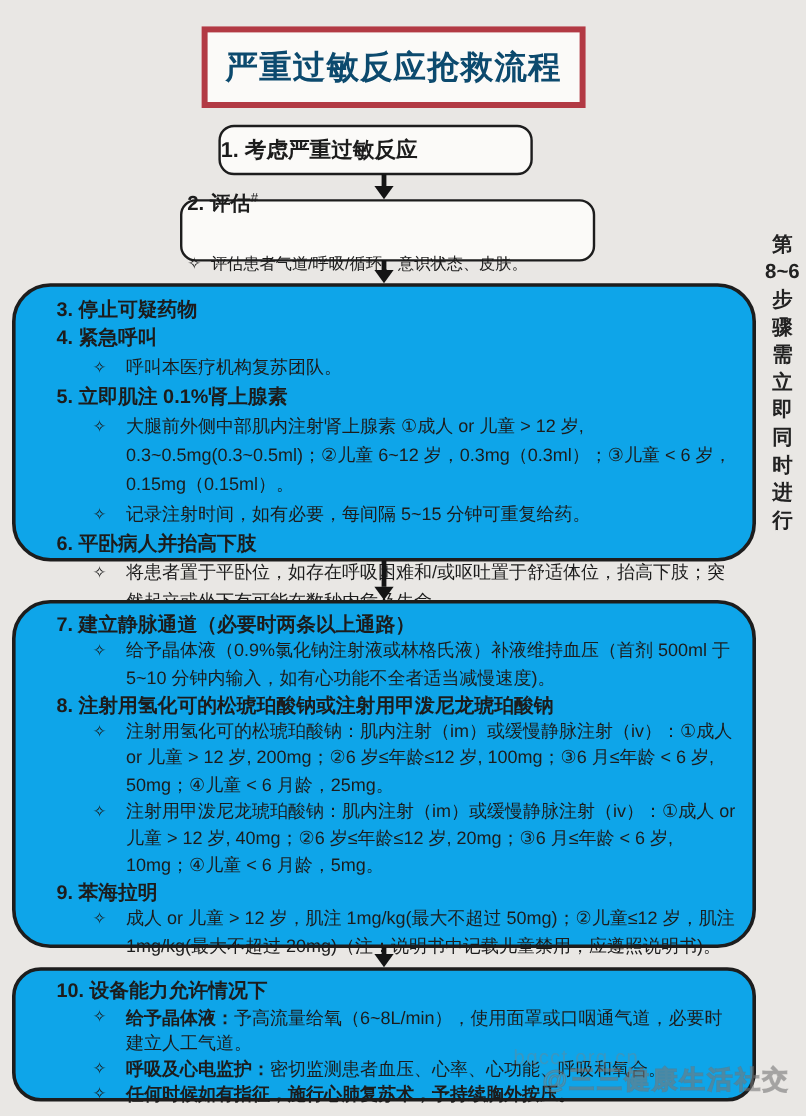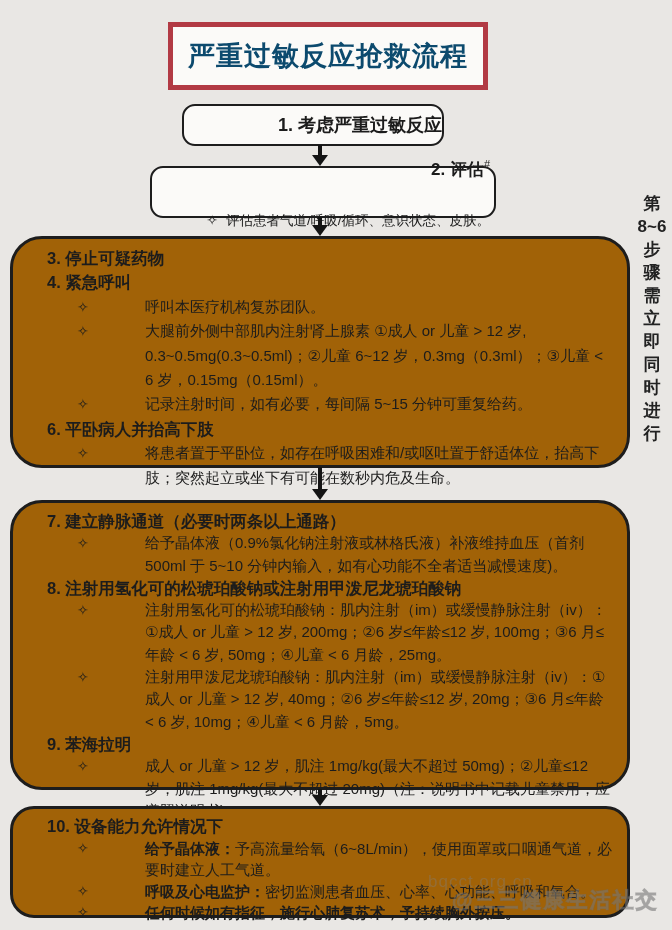--- a/index.html
+++ b/index.html
@@ -6,51 +6,51 @@
   body{font-family:"Liberation Sans","DejaVu Sans",sans-serif;}
   #page{position:relative;width:672px;height:930px;background:#e9e7e4;overflow:hidden;color:#1c1c1c;}
 
   
   .title-box{position:absolute;left:168px;top:22px;width:320px;height:68px;background:#fbfaf8;
     border:5px solid #b23a44;box-sizing:border-box;display:flex;align-items:center;justify-content:center;}
   .title-box span{font-family:"Liberation Serif","DejaVu Serif",serif;font-weight:700;font-size:27px;letter-spacing:1px;color:#0c4a6e;}
 
   
   .step-box{position:absolute;background:#fbfaf8;border:2.5px solid #1d1d1d;border-radius:13px;
-    box-sizing:border-box;display:flex;flex-direction:column;align-items:flex-end;justify-content:center;}
+    box-sizing:border-box;display:flex;flex-direction:column;align-items:flex-start;justify-content:center;}
   .step1{left:182px;top:104px;width:262px;height:42px;}
   .step2{left:150px;top:166px;width:346px;height:52px;padding:2px 4px;}
   .step-title{font-weight:700;font-size:18px;line-height:22px;}
   .step-title sup{font-size:11px;font-weight:400;}
   .step2 .step-title{font-size:17px;line-height:20px;}
   .step2-bullet{font-size:13.5px;line-height:18px;white-space:nowrap;margin-top:32px;}
   .step2-bullet .b-glyph{margin-right:8px;}
 
   
   .arrow{position:absolute;width:16px;display:flex;flex-direction:column;align-items:center;}
   .arrow .stem{width:4px;background:#141414;flex:1;}
   .arrow .head{width:0;height:0;border-left:8px solid transparent;border-right:8px solid transparent;border-top:11px solid #141414;flex:none;}
   .a1{left:312px;top:145px;height:21px;}
   .a2{left:312px;top:217px;height:19px;}
   .a3{left:312px;top:467px;height:33px;}
   .a4{left:312px;top:789px;height:17px;}
 
   
-  .bigbox{position:absolute;left:10px;width:620px;background:#a16207;border:3px solid #1d1d1d;
+  .bigbox{position:absolute;left:10px;width:620px;background:#0ea5e9;border:3px solid #1d1d1d;
     box-sizing:border-box;padding:7px 10px 0 34px;}
   .groupA{top:236px;height:232px;border-radius:32px;}
   .groupB{top:500px;height:290px;border-radius:32px;}
   .groupC{top:806px;height:112px;border-radius:24px;}
   .groupA .line{line-height:24.4px;}
   .groupB .line{line-height:22.3px;}
   .groupC .line{line-height:21.5px;}
   .sec-title{font-weight:700;font-size:16.5px;}
   .bullet{display:flex;margin-left:30px;font-size:15px;}
   .b-glyph{width:28px;flex:none;text-align:left;font-family:"DejaVu Sans",sans-serif;font-size:14px;}
-  .b-text{flex:1;padding-right:2px;margin-left:40px;}
+  .b-text{flex:1;padding-right:2px;}
   .b-lead{font-weight:700;}
 
   
   .side-note{position:absolute;left:636px;top:192px;width:32px;display:flex;flex-direction:column;align-items:center;}
   .side-note span{font-weight:600;font-size:17px;line-height:23px;color:#222;white-space:nowrap;}
 
   
   .wm-site{position:absolute;left:428px;top:872px;font-size:17px;color:rgba(130,130,130,0.38);letter-spacing:1px;}
   .wm-social{position:absolute;left:452px;top:886px;font-size:21px;font-weight:700;letter-spacing:2px;
     color:rgba(160,160,160,0.20);-webkit-text-stroke:1px rgba(110,110,110,0.50);white-space:nowrap;}
@@ -85,20 +85,21 @@
       <div class="head"></div>
     </div>
 
   <div class="bigbox groupA">
     <div class="line sec-title">3. 停止可疑药物</div>
     <div class="line sec-title">4. 紧急呼叫</div>
     <div class="line bullet">
       <span class="b-glyph">✧</span>
       <span class="b-text"><span class="b-lead"></span><span>呼叫本医疗机构复苏团队。</span></span>
     </div>
+    <div class="line sec-title">5. 立即肌注 0.1%肾上腺素</div>
     <div class="line bullet">
       <span class="b-glyph">✧</span>
       <span class="b-text"><span class="b-lead"></span><span>大腿前外侧中部肌内注射肾上腺素 ①成人 or 儿童 &gt; 12 岁, 0.3~0.5mg(0.3~0.5ml)；②儿童 6~12 岁，0.3mg（0.3ml）；③儿童 &lt; 6 岁，0.15mg（0.15ml）。</span></span>
     </div>
     <div class="line bullet">
       <span class="b-glyph">✧</span>
       <span class="b-text"><span class="b-lead"></span><span>记录注射时间，如有必要，每间隔 5~15 分钟可重复给药。</span></span>
     </div>
     <div class="line sec-title">6. 平卧病人并抬高下肢</div>
     <div class="line bullet">

